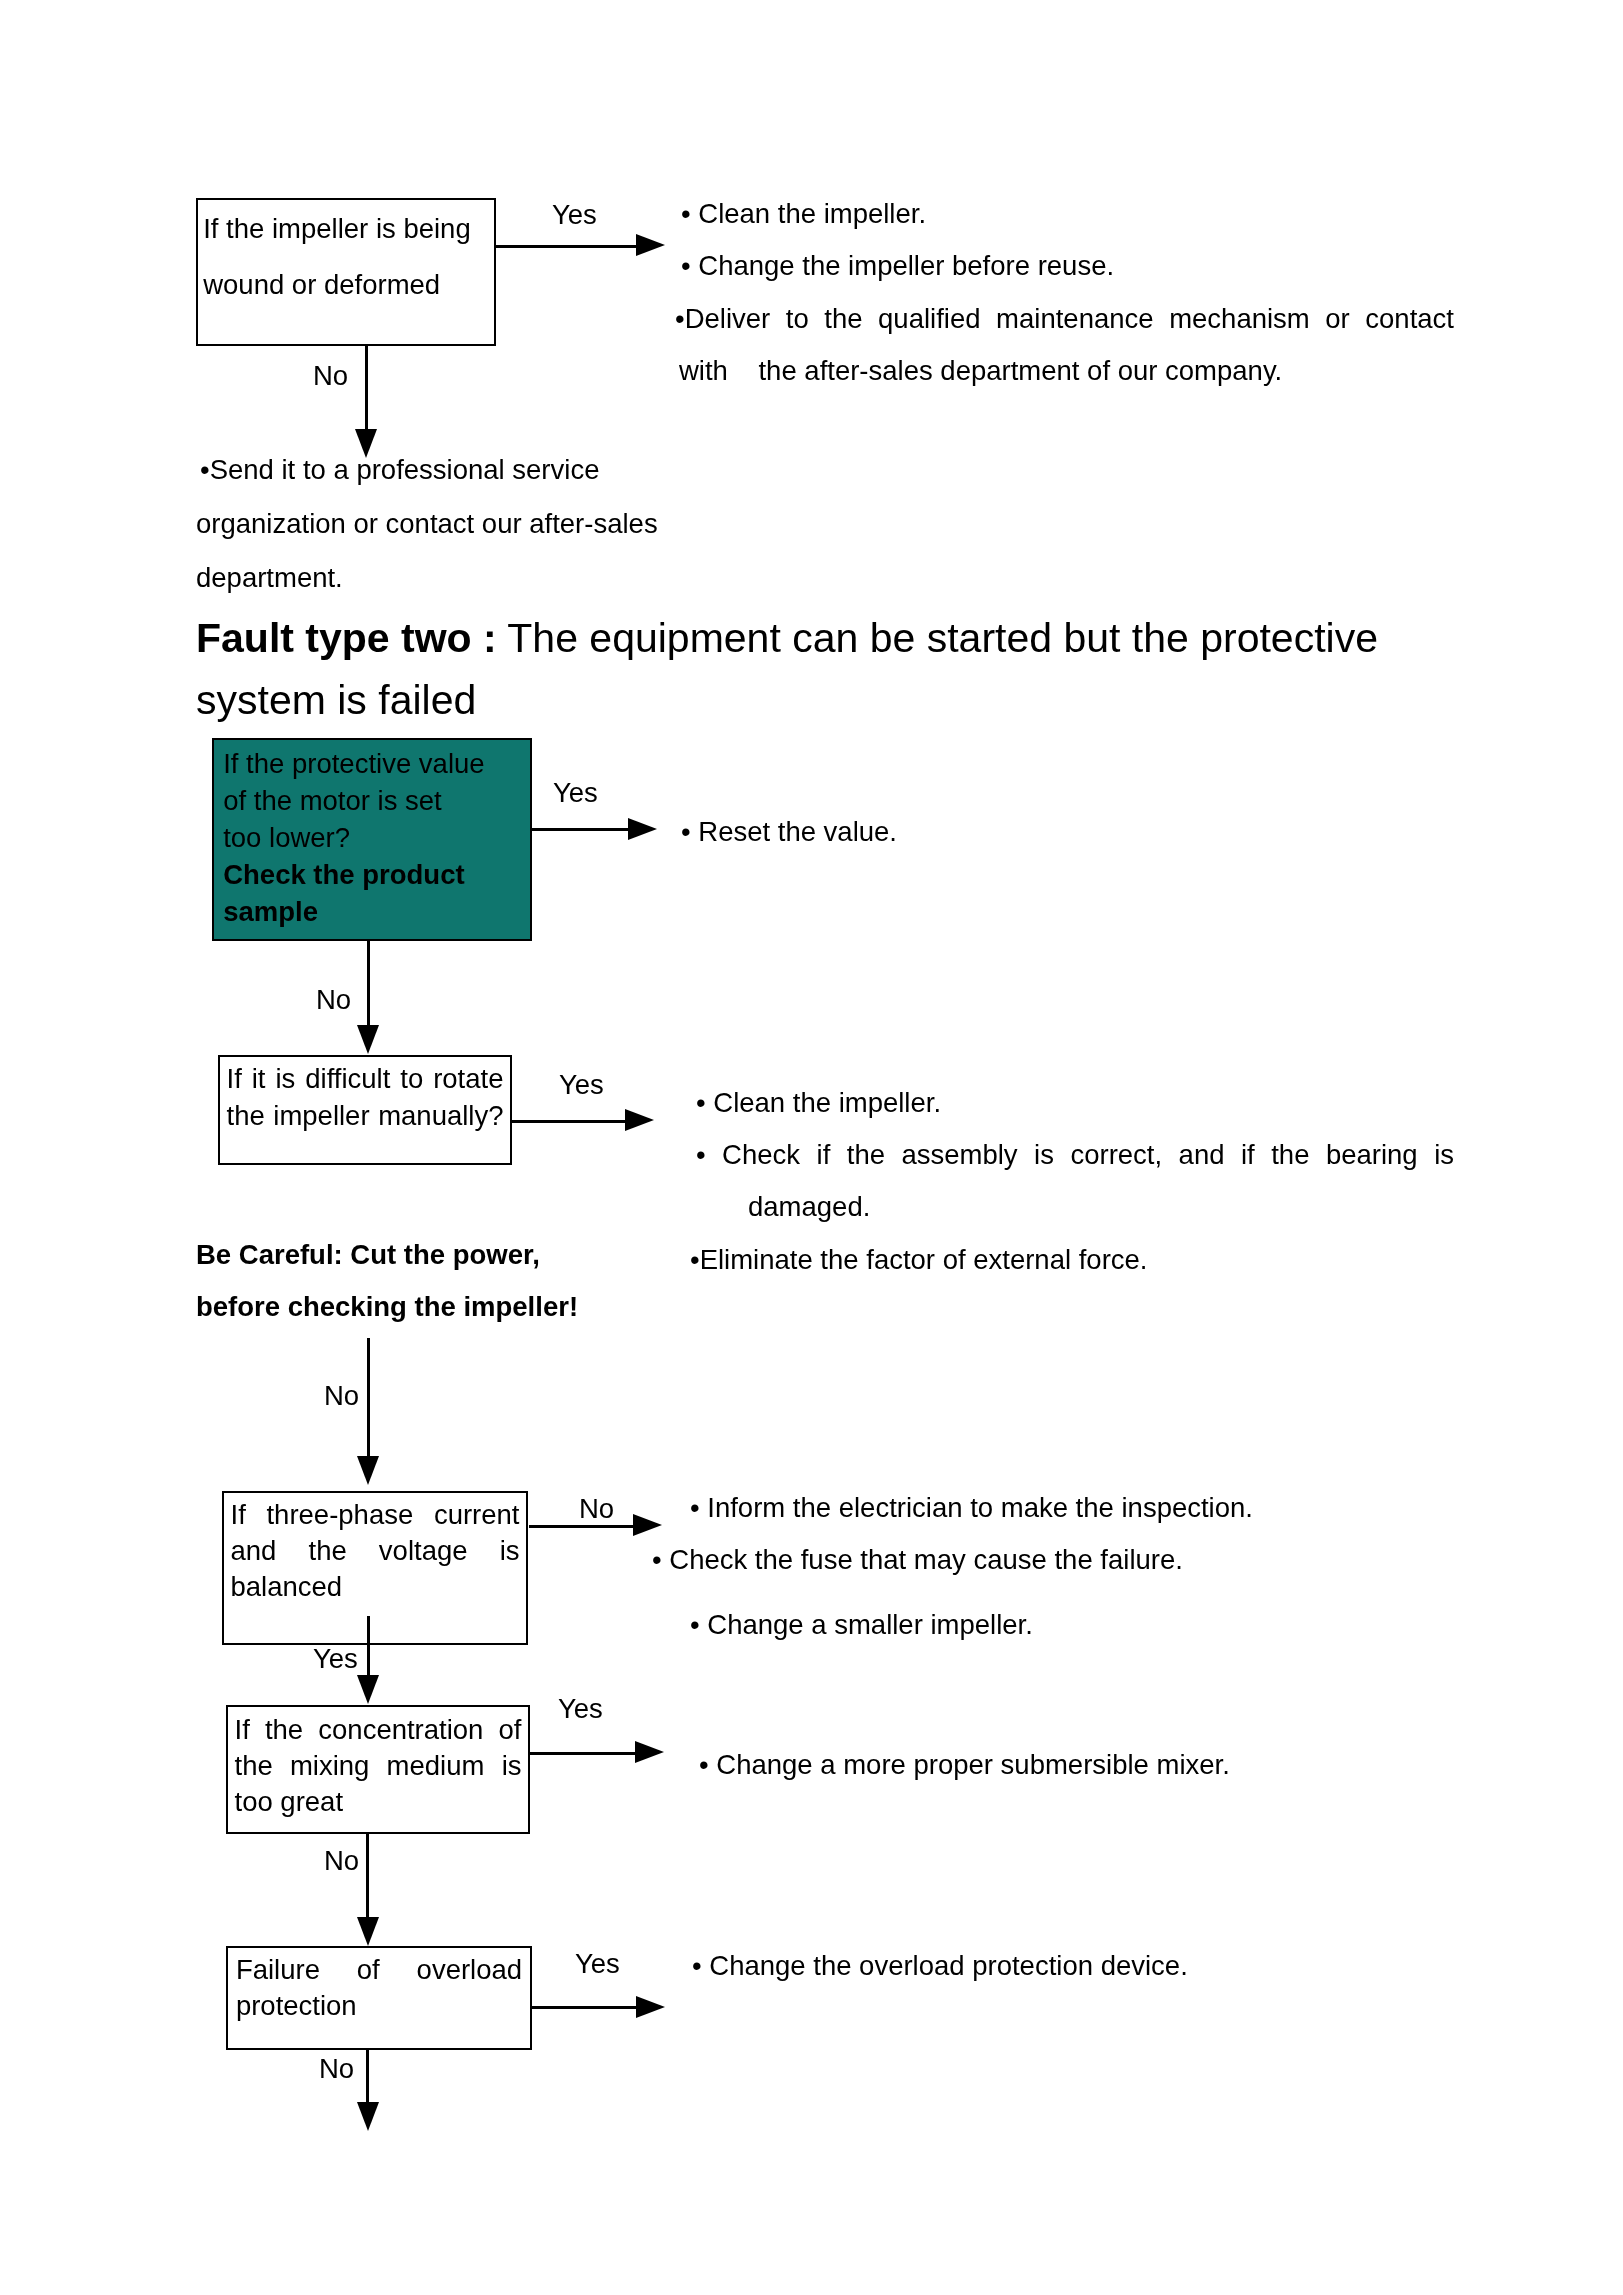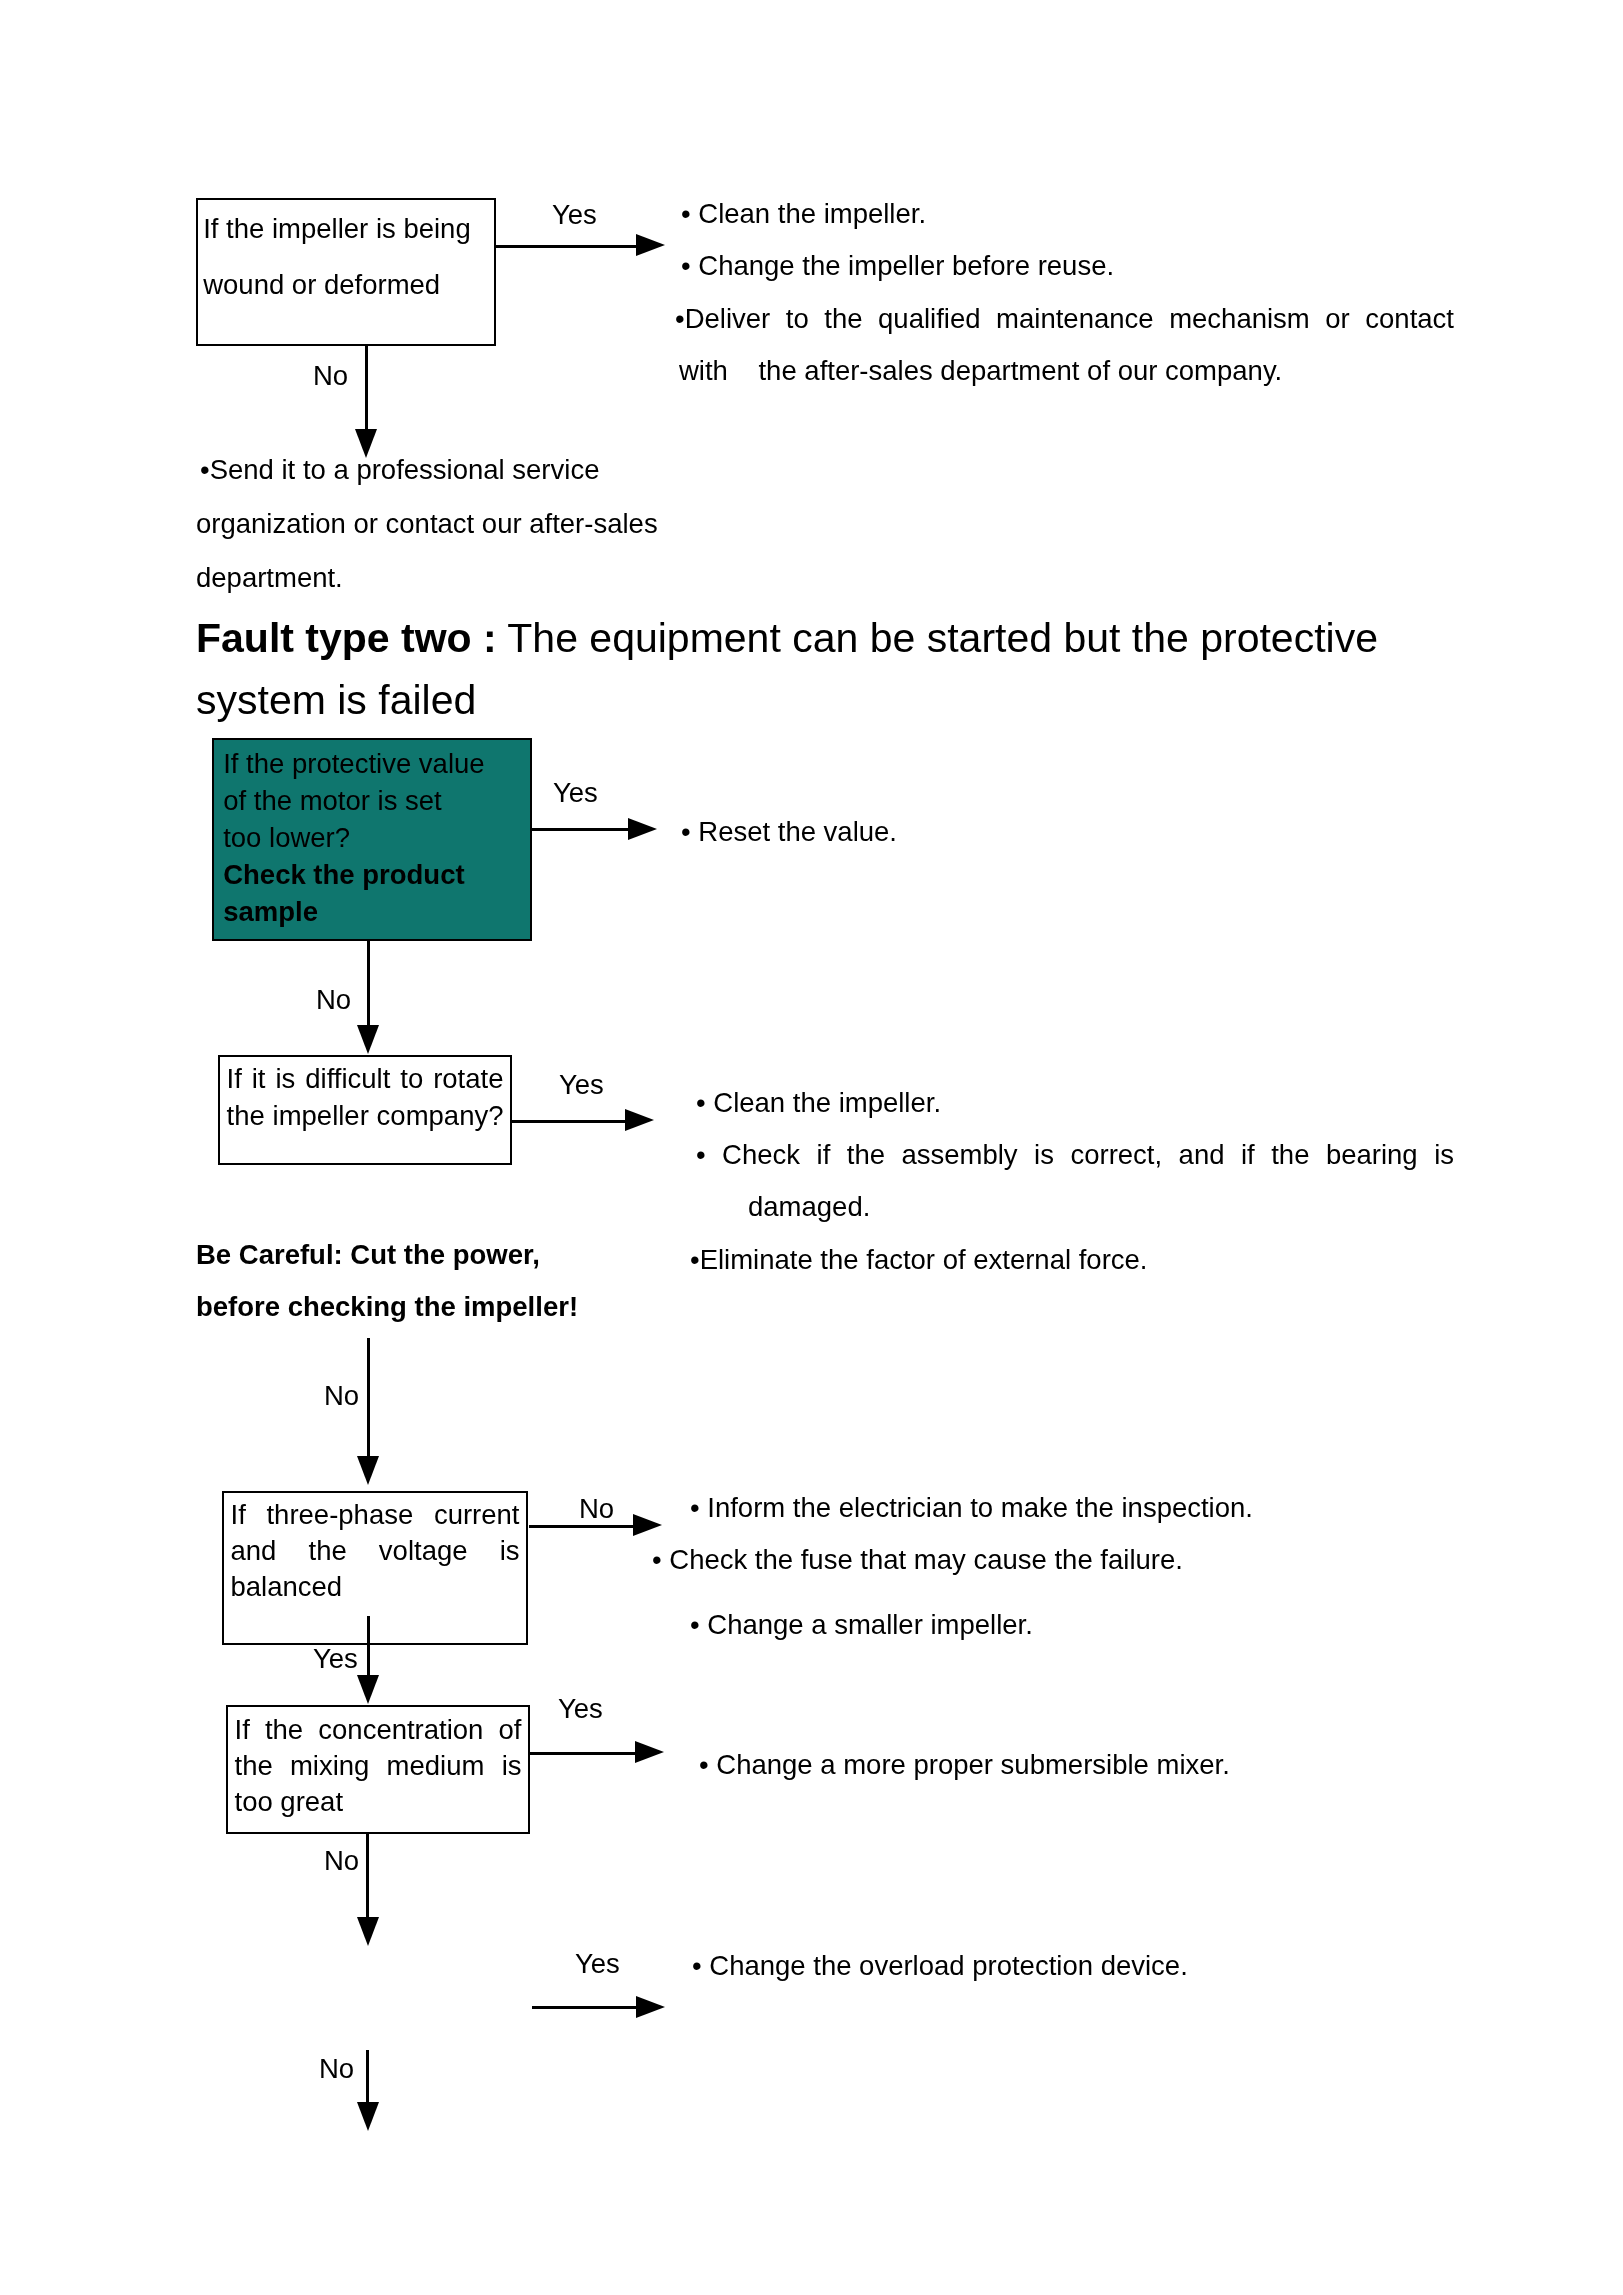--- a/index.html
+++ b/index.html
@@ -83,21 +83,21 @@
   <div class="hline" style="left:532px;top:828px;width:97px;"></div>
   <div class="ah-right" style="left:628px;top:818px;"></div>
   <div class="t" style="left:681px;top:815px;">• Reset the value.</div>
 
   <div class="t" style="left:316px;top:983px;">No</div>
   <div class="vline" style="left:367px;top:941px;height:85px;"></div>
   <div class="ah-down" style="left:357px;top:1025px;"></div>
 
   <div id="box3" class="box">
     <div class="bl jline">If it is difficult to rotate</div>
-    <div class="bl jline">the impeller company?</div>
+    <div class="bl jline">the impeller manually?</div>
   </div>
 
   <div class="t" style="left:559px;top:1068px;">Yes</div>
   <div class="hline" style="left:512px;top:1120px;width:114px;"></div>
   <div class="ah-right" style="left:625px;top:1109px;"></div>
 
   <div class="t" style="left:696px;top:1086px;">• Clean the impeller.</div>
   <div class="t jline" style="left:696px;top:1138px;width:758px;">• Check if the assembly is correct, and if the bearing is</div>
   <div class="t" style="left:748px;top:1190px;">damaged.</div>
   <div class="t" style="left:690px;top:1243px;">•Eliminate the factor of external force.</div>
@@ -134,20 +134,24 @@
   <div class="t" style="left:558px;top:1692px;">Yes</div>
   <div class="hline" style="left:530px;top:1752px;width:106px;"></div>
   <div class="ah-right" style="left:635px;top:1741px;"></div>
   <div class="t" style="left:690px;top:1608px;">• Change a smaller impeller.</div>
   <div class="t" style="left:699px;top:1748px;">• Change a more proper submersible mixer.</div>
 
   <div class="t" style="left:324px;top:1844px;">No</div>
   <div class="vline" style="left:366px;top:1834px;height:84px;"></div>
   <div class="ah-down" style="left:357px;top:1917px;"></div>
 
+  <div id="box6" class="box">
+    <div class="bl jline">Failure of overload</div>
+    <div class="bl">protection</div>
+  </div>
 
   <div class="t" style="left:575px;top:1947px;">Yes</div>
   <div class="hline" style="left:532px;top:2006px;width:105px;"></div>
   <div class="ah-right" style="left:636px;top:1996px;"></div>
   <div class="t" style="left:692px;top:1949px;">• Change the overload protection device.</div>
 
   <div class="t" style="left:319px;top:2052px;">No</div>
   <div class="vline" style="left:366px;top:2050px;height:54px;"></div>
   <div class="ah-down" style="left:357px;top:2102px;"></div>
 

